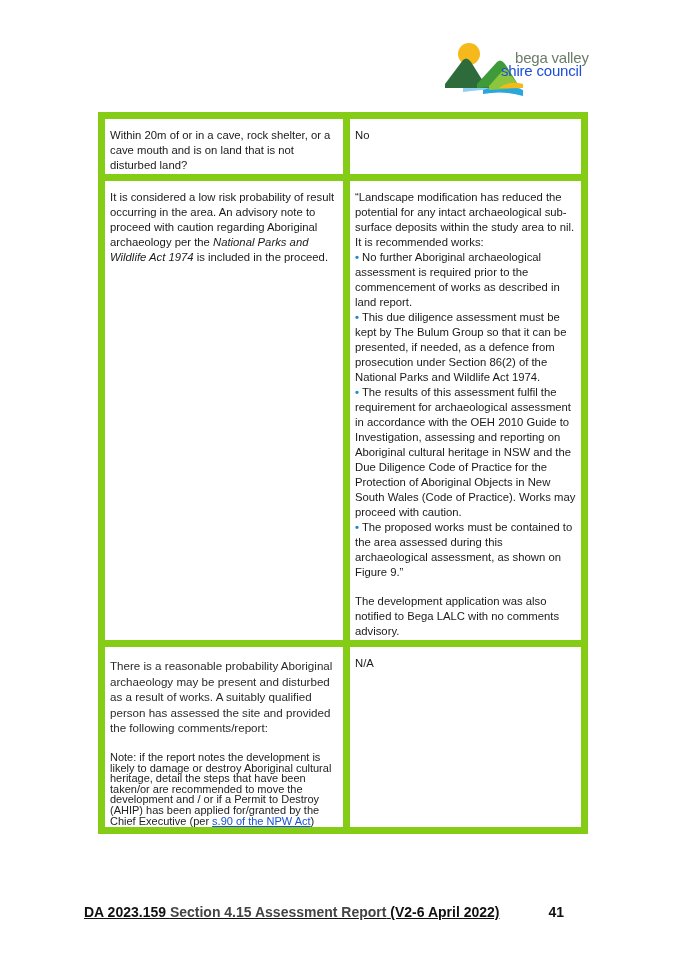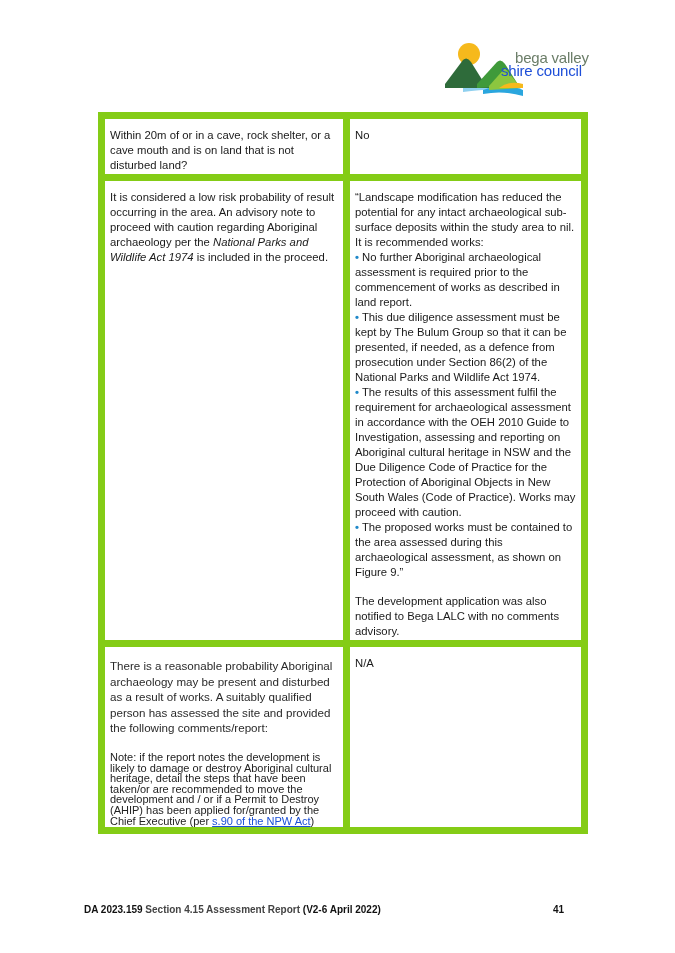--- a/index.html
+++ b/index.html
@@ -29,21 +29,21 @@
   col.c2 { width: 238px; }
   .bold { font-weight: bold; }
   .small-note { font-size: 7.2px; line-height: 10px; color: #333; }
   .note2 { font-size: 11px; line-height: 10.6px; color: #222; }
   .bullet { color: #1e88c9; font-weight: bold; }
   .link { color: #1a4fd6; text-decoration: underline; }
   .gap { display: block; height: 14px; }
   .row4-left { font-size: 11.6px; line-height: 15.6px; color: #2a2a2a; }
   .footer {
     position: absolute; left: 84px; top: 904px; width: 480px;
-    font-size: 10px; font-weight: bold; color: #111;
+    font-size: 14px; font-weight: bold; color: #111; text-decoration: underline;
   }
   .footer .mid { color: #444; }
   .footer .page { position: absolute; right: 0; top: 0; margin-left: 28px; }
 </style>
 </head>
 <body>
 
 <div class="logo">
   <svg width="80" height="58" viewBox="0 0 80 58">
     <circle cx="26" cy="16" r="11" fill="#f6b91c"></circle>

